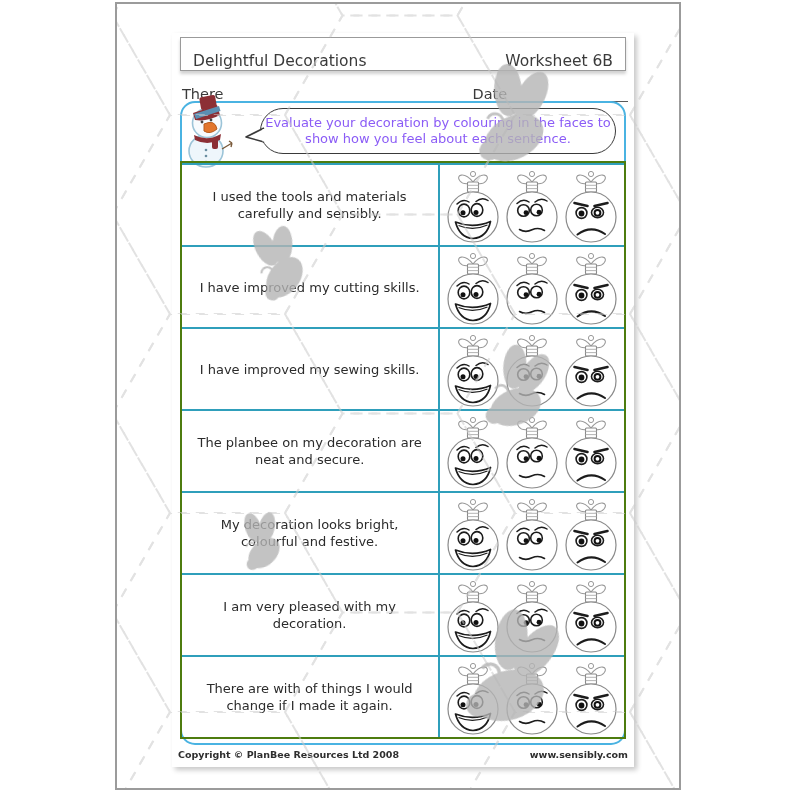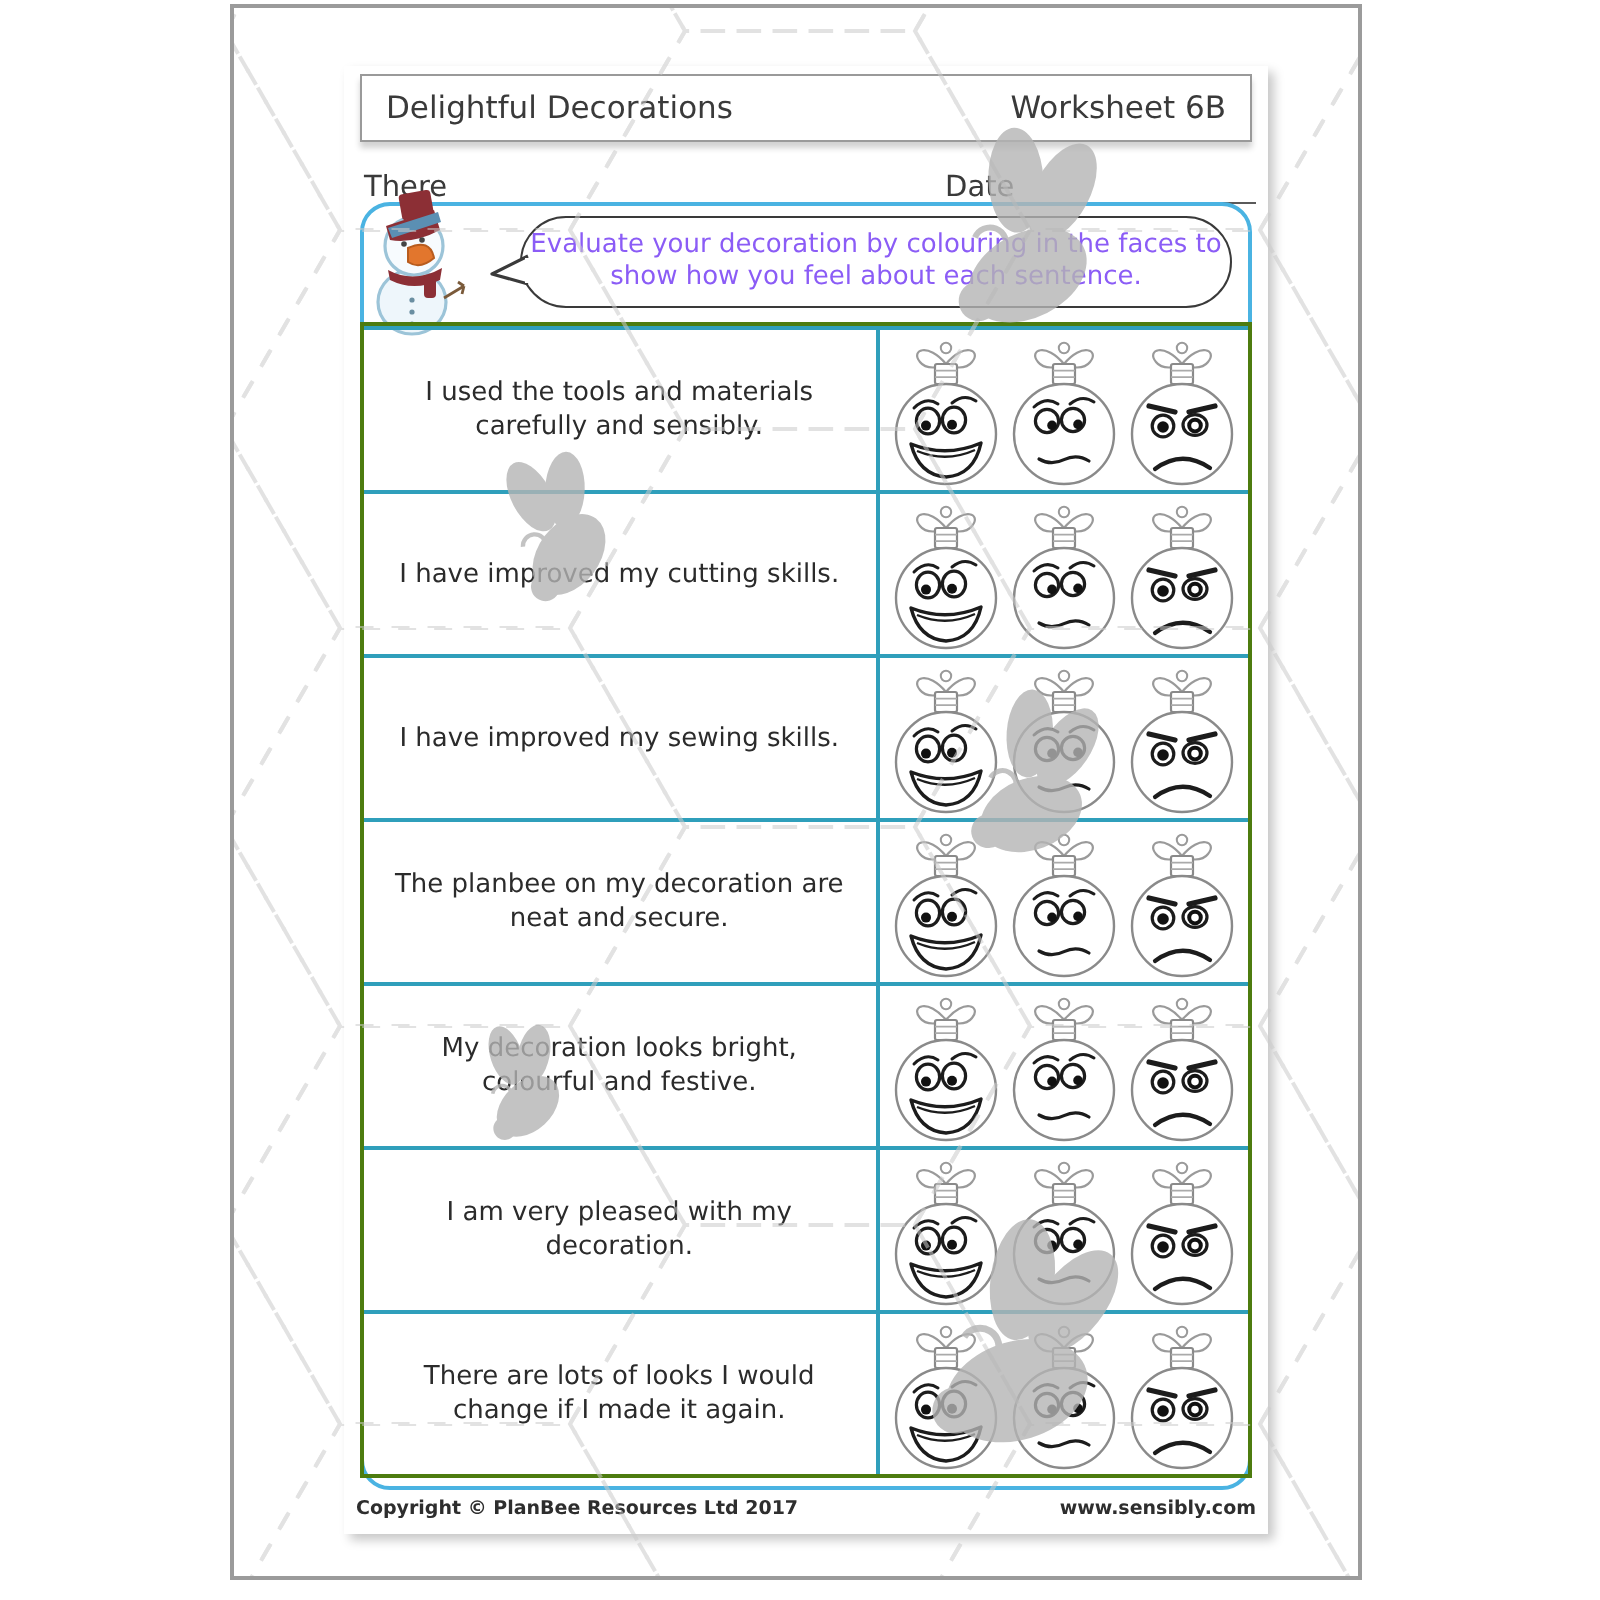--- a/index.html
+++ b/index.html
@@ -4,21 +4,21 @@
 <style>
   html,body{margin:0;padding:0;background:#fff;width:800px;height:800px;
     font-family:"DejaVu Sans","Liberation Sans",sans-serif;}
   .canvas{position:relative;width:800px;height:800px;background:#fff;overflow:hidden;}
   .frame{position:absolute;left:115px;top:2px;width:566px;height:788px;
     background:#fff;border:2px solid #9b9b9b;box-sizing:border-box;overflow:hidden;}
   
   .sheet{position:absolute;left:55px;top:29px;width:462px;height:734px;background:#fff;
     box-shadow:3px 3px 5px rgba(0,0,0,.22);}
   .header-box{position:absolute;left:8px;top:4px;width:446px;height:34px;background:#fff;
-    border:1px solid #9a9a9a;box-sizing:border-box;display:flex;align-items:center;
+    border:1px solid #9a9a9a;box-sizing:border-box;display:flex;align-items:flex-end;
     justify-content:space-between;padding:0 12px;box-shadow:0 3px 3px rgba(0,0,0,.18);
     font-size:15.5px;color:#3a3a3a;}
   .namedate{position:absolute;left:10px;top:47px;width:446px;height:22px;display:flex;
     align-items:flex-end;font-size:14.5px;color:#3a3a3a;}
   .namedate .lbl{flex:0 0 auto;padding-right:8px;}
   .fill-line{border-bottom:1.3px solid #5a5a5a;height:16px;}
   .name-line{flex:0 0 225px;margin-right:16px;}
   .date-line{flex:1 1 auto;}
   .container{position:absolute;left:8px;top:68px;width:446px;height:644px;
     border:2.4px solid #4ab3e2;border-radius:15px;box-sizing:border-box;}
@@ -216,38 +216,38 @@
                 <use href="#bauble-happy"></use>
               </svg>
             <svg class="bauble" viewBox="0 0 54 76">
                 <use href="#bauble-neutral"></use>
               </svg>
             <svg class="bauble" viewBox="0 0 54 76">
                 <use href="#bauble-sad"></use>
               </svg>
           </div>
 
-          <div class="cell cell-text">There are lots of looks I would change if I made it again.</div>
+          <div class="cell cell-text">There are with of things I would change if I made it again.</div>
           <div class="cell cell-faces">
             <svg class="bauble" viewBox="0 0 54 76">
                 <use href="#bauble-happy"></use>
               </svg>
             <svg class="bauble" viewBox="0 0 54 76">
                 <use href="#bauble-neutral"></use>
               </svg>
             <svg class="bauble" viewBox="0 0 54 76">
                 <use href="#bauble-sad"></use>
               </svg>
           </div>
 
         </div>
       </div>
 
       <div class="footer">
-        <span>Copyright © PlanBee Resources Ltd 2017</span>
+        <span>Copyright © PlanBee Resources Ltd 2008</span>
         <span>www.sensibly.com</span>
       </div>
 
     </div>
 
     <svg class="watermark" width="566" height="788" viewBox="0 0 566 788">
       <defs>
         <pattern id="hexpat" patternUnits="userSpaceOnUse" width="345" height="199" x="-62" y="-88">
           <g fill="none" stroke="#cbcbcb" stroke-width="2" stroke-dasharray="9 9">
             <path d="M-115,0 L-57.5,-99.5 L57.5,-99.5 L115,0 L57.5,99.5 L-57.5,99.5 Z"></path>

